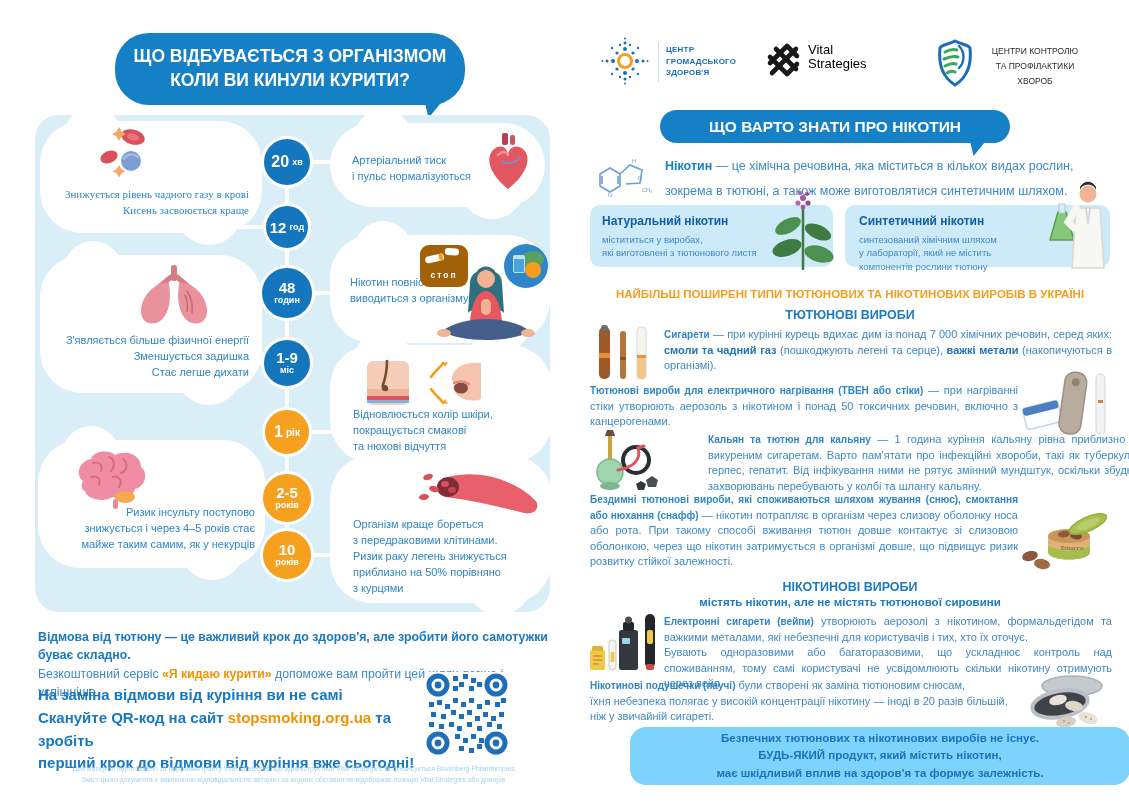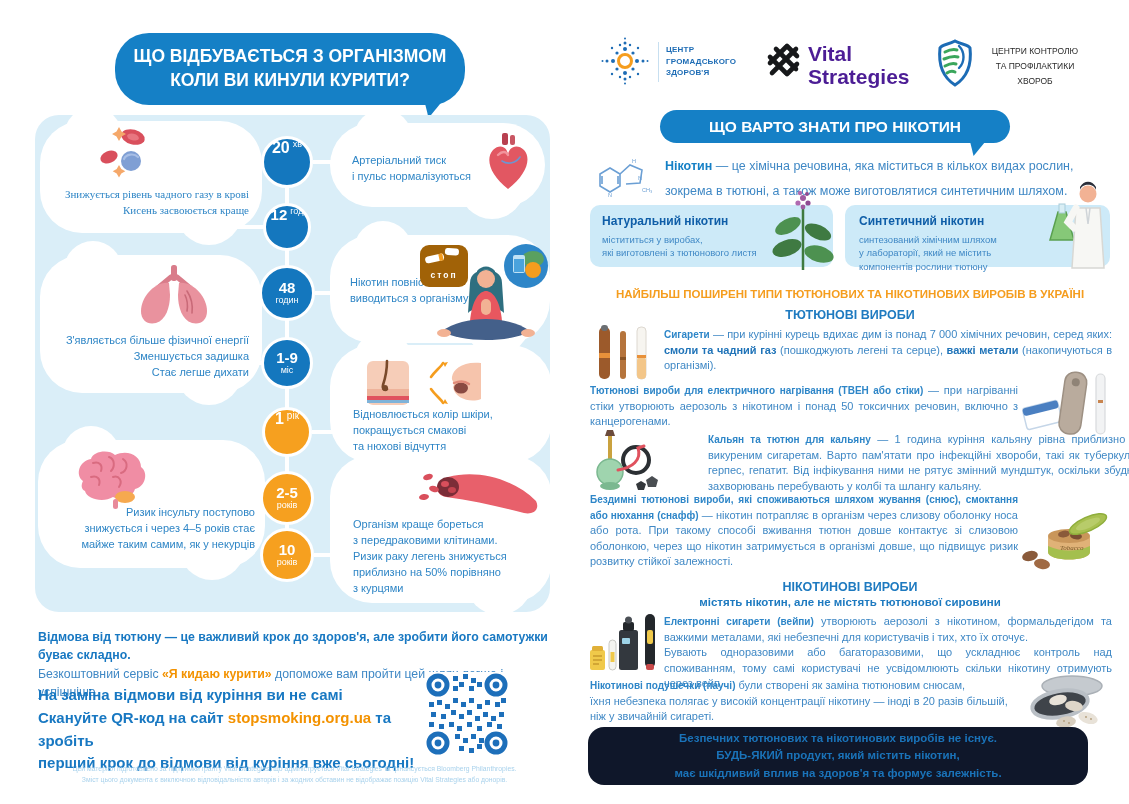--- a/index.html
+++ b/index.html
@@ -23,50 +23,50 @@
           width:66px;height:66px;bottom:-12px;right:20px;}
   .cloud-text{position:absolute;font-size:11px;color:#2f86c6;line-height:1.45;
           white-space:pre-line;z-index:3;}
   .ta-r{text-align:right;}
   .vline,.hline{position:absolute;background:#fff;}
   .tcircle{position:absolute;border-radius:50%;color:#fff;display:flex;align-items:center;
           justify-content:center;border:3px solid #fff;box-sizing:border-box;z-index:4;}
   .tcircle.blue{background:#1477be;}
   .tcircle.orange{background:#f6a01f;}
   .tval{font-weight:bold;font-size:15px;}
-  .tunit{font-weight:normal;font-size:9px;}
-  .inline-c{flex-direction:row;gap:3px;align-items:flex-start;}
+  .tunit{font-weight:bold;font-size:9px;}
+  .inline-c{flex-direction:row;gap:3px;align-items:center;}
   .stacked{flex-direction:column;line-height:1.05;}
   .cloud-icon{position:absolute;z-index:3;}
   
   .quit1{font-weight:bold;color:#1878c2;font-size:12.3px;line-height:1.5;}
   .quit2{color:#3f88c5;font-size:12.3px;line-height:1.5;}
   .orange-t{color:#f39200;font-weight:bold;margin-top:36px;}
   .cta{font-size:15px;font-weight:bold;color:#1878c2;line-height:1.52;}
   .footer{font-size:6.8px;color:#a9d2ec;text-align:center;line-height:1.65;}
   
   .logo-text-blue{color:#1d6cb5;font-weight:bold;font-size:8px;line-height:1.45;letter-spacing:.2px;}
-  .vital-text{color:#4c1d95;font-weight:bold;font-size:21px;line-height:1.08;}
+  .vital-text{color:#000000;font-weight:normal;font-size:13px;line-height:1.08;}
   .logo-text-dark{color:#2b2b2b;font-weight:normal;font-size:8.5px;line-height:1.75;text-align:center;}
   .divider{background:#c7dff0;width:1px;}
   
   .intro-lead{font-weight:bold;color:#1580c6;font-size:12.5px;}
   .intro-body{color:#3f88c5;font-size:12.5px;}
   .softbox{background:#cdeaf8;border-radius:10px;box-sizing:border-box;}
   .box-title{font-weight:bold;color:#0f5ea8;font-size:12px;line-height:1.3;}
   .box-text{color:#3f88c5;font-size:9.5px;line-height:1.42;white-space:pre-line;margin-top:3px;}
   .h-orange{color:#f59d1e;font-weight:bold;font-size:11.5px;text-align:center;}
   .h-blue{color:#1e7ac0;font-weight:bold;font-size:12.5px;text-align:center;}
   .h-blue-sub{color:#1e7ac0;font-weight:bold;font-size:11.5px;text-align:center;}
   .para{font-size:11px;color:#3f88c5;line-height:1.42;text-align:justify;}
   .lead{font-weight:bold;color:#2e86c8;font-size:10px;}
   .b{font-weight:bold;color:#1f73b8;}
-  .warnbox{background:#0f172a;border-radius:16px;text-align:center;font-weight:bold;
+  .warnbox{background:#7dd3fc;border-radius:16px;text-align:center;font-weight:bold;
           color:#1a73b9;font-size:11.5px;line-height:1.5;white-space:pre-line;
-          display:flex;align-items:center;justify-content:center;}
+          display:flex;align-items:center;justify-content:center;margin-left:42px;}
 </style>
 </head>
 <body>
 
 <div class="sheet">
 
   <div class="abs bubble tail pre" style="left:115px;top:33px;width:350px;height:72px;border-radius:34px;font-size:17.5px;line-height:1.35;">ЩО ВІДБУВАЄТЬСЯ З ОРГАНІЗМОМ
 КОЛИ ВИ КИНУЛИ КУРИТИ?</div>
 
   <div class="abs panel" style="left:35px;top:115px;width:515px;height:497px;">

